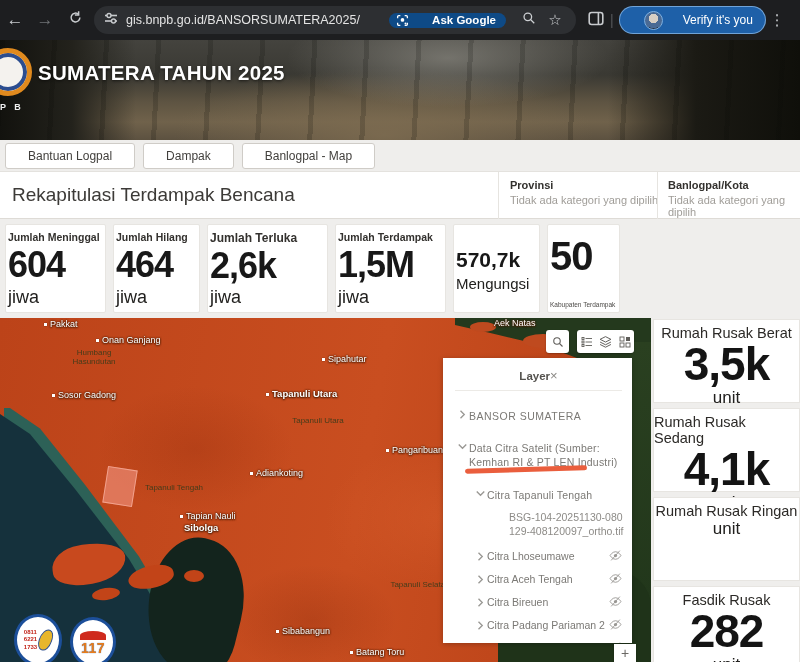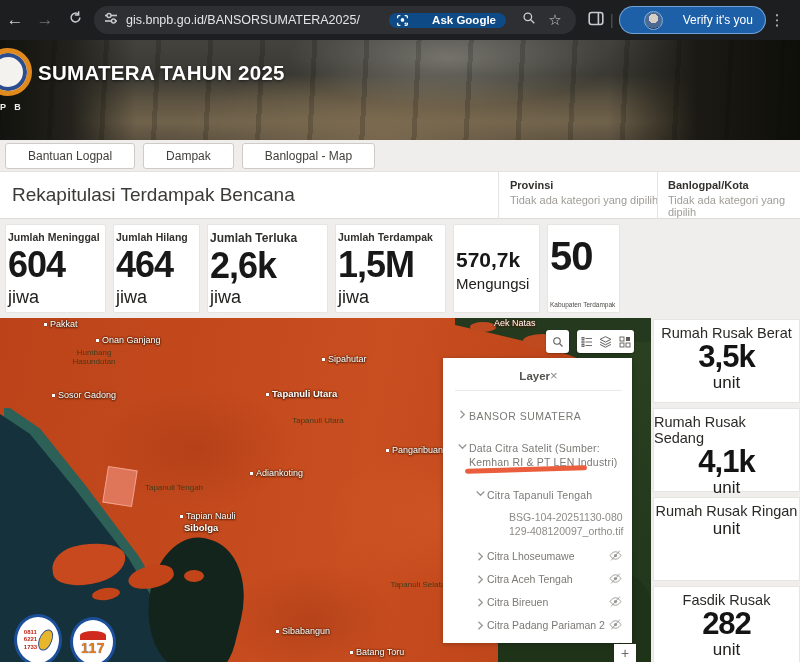--- a/index.html
+++ b/index.html
@@ -81,21 +81,21 @@
 
   
   .main { position:relative; width:800px; height:296px; background:#efeeec; }
 
   
   .rcol { position:absolute; left:653px; top:1px; width:147px; display:flex;
     flex-direction:column; gap:5px; }
   .rcard { background:#fff; border:1px solid #e7e5e1; height:84px; display:flex;
     flex-direction:column; align-items:center; padding-top:5px; }
   .rcard .rlabel { font-size:14.5px; color:#2c2a27; }
-  .rcard .rvalue { font-size:31px; font-weight:bold; color:#141414; letter-spacing:-1px; line-height:1.02; }
+  .rcard .rvalue { font-size:46px; font-weight:bold; color:#141414; letter-spacing:-1px; line-height:1.02; }
   .rcard .runit { font-size:17px; color:#22211f; }
 
   
   .map { position:absolute; left:0; top:0; width:651px; height:344px; overflow:hidden;
     background:
       radial-gradient(140px 90px at 30% 38%, rgba(140,40,10,.25), rgba(140,40,10,0) 70%),
       radial-gradient(170px 110px at 68% 58%, rgba(255,130,70,.16), rgba(255,130,70,0) 70%),
       radial-gradient(120px 80px at 48% 88%, rgba(115,30,5,.22), rgba(115,30,5,0) 70%),
       linear-gradient(100deg, #bc4319, #c94e20 55%, #b74016); }
   .terr { position:absolute; }

